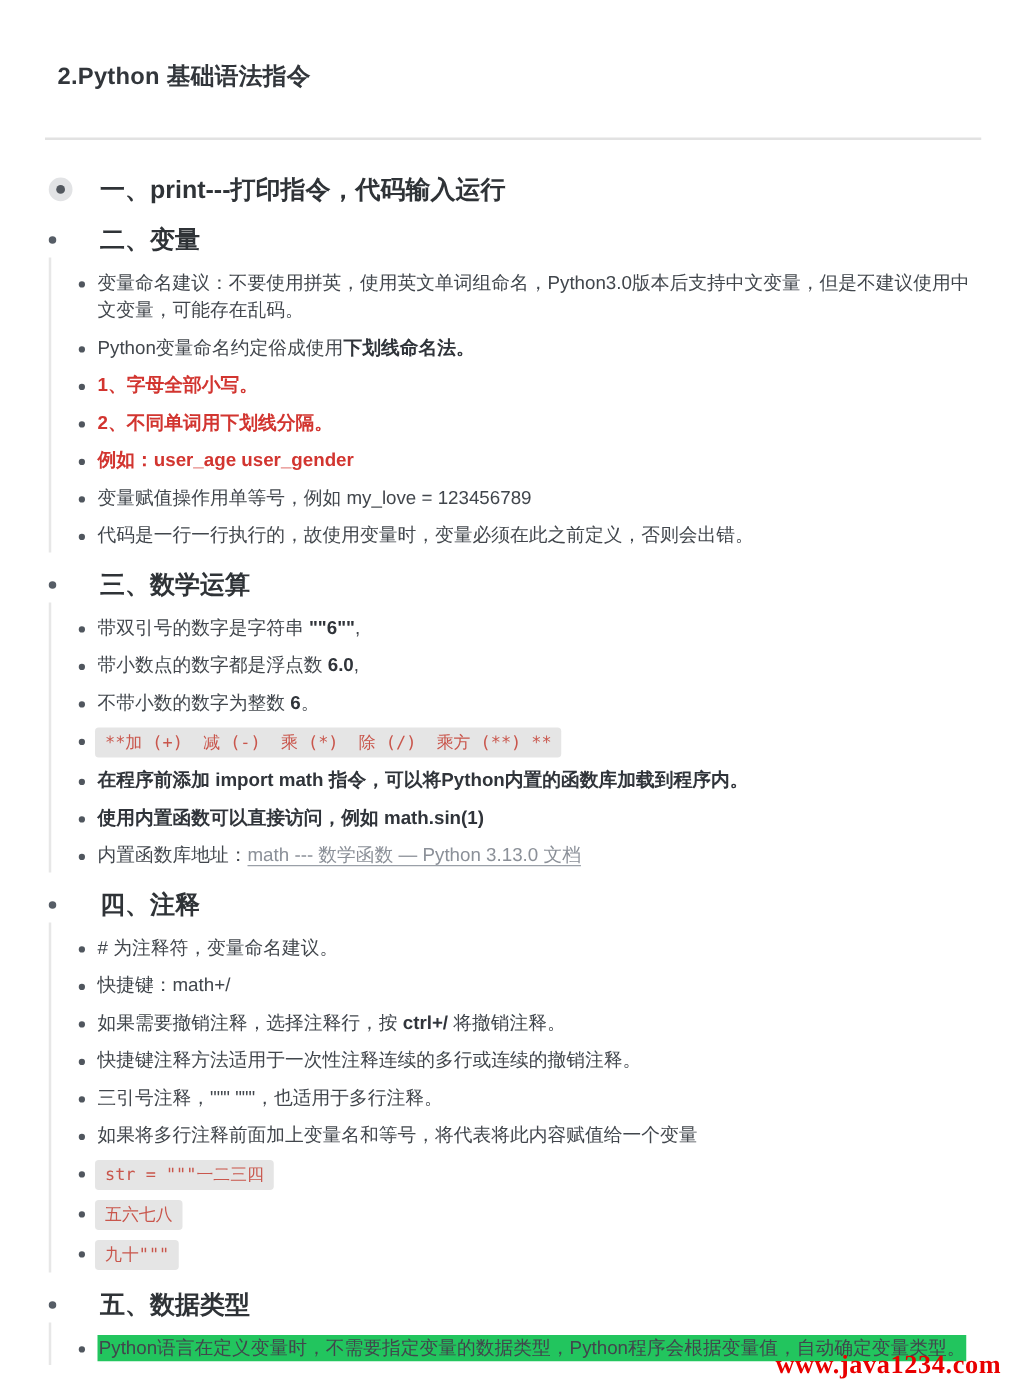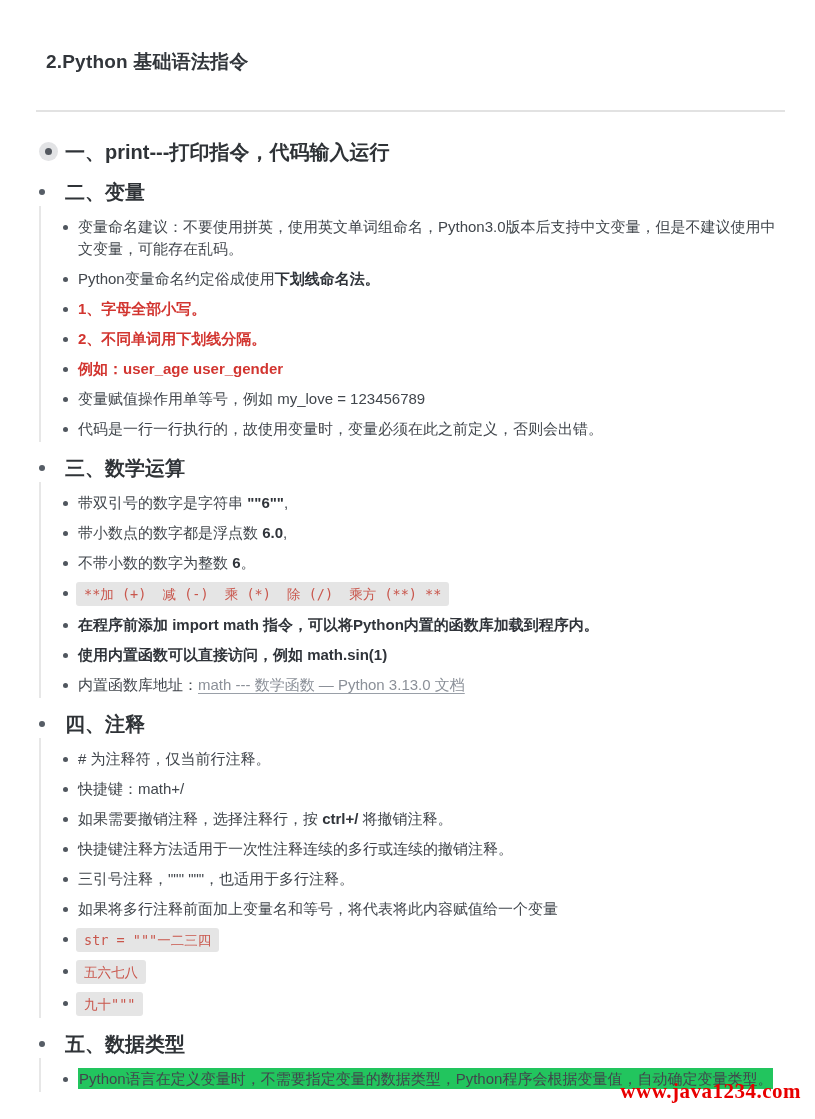--- a/index.html
+++ b/index.html
@@ -30,21 +30,21 @@
     width:6px; height:6px; border-radius:50%; background:#565d66;
   }
   .toggle-marker {
     position:absolute; left:1px; top:4px;
     width:19px; height:19px; border-radius:50%; background:#e2e3e5;
     display:flex; align-items:center; justify-content:center;
     cursor:pointer;
   }
   .toggle-dot { width:7px; height:7px; border-radius:50%; background:#53585f; }
   .h-text {
-    font-size:20px; line-height:28px; font-weight:700; color:#2f3337;
+    font-size:20px; line-height:28px; font-weight:700; color:#2f3337;margin-left:15px;
   }
 
   
   .sub-block {
     margin-left:1px; border-left:2px solid #e7e7e7;
     padding:2px 0 2px 22px;
   }
   .s-item { display:flex; margin-top:8px; }
   .s-dot-col { width:15px; flex:none; position:relative; }
   .s-dot {
@@ -197,21 +197,21 @@
     <span class="marker-col">
         <span class="dot-marker"></span>
       </span>
     <span class="h-text">四、注释</span>
   </div>
   <div class="sub-block">
     <div class="s-item">
       <span class="s-dot-col">
           <span class="s-dot"></span>
         </span>
-      <p class="s-text"># 为注释符，仅当前行注释。</p>
+      <p class="s-text"># 为注释符，变量命名建议。</p>
     </div>
     <div class="s-item">
       <span class="s-dot-col">
           <span class="s-dot"></span>
         </span>
       <p class="s-text">快捷键：math+/</p>
     </div>
     <div class="s-item">
       <span class="s-dot-col">
           <span class="s-dot"></span>

